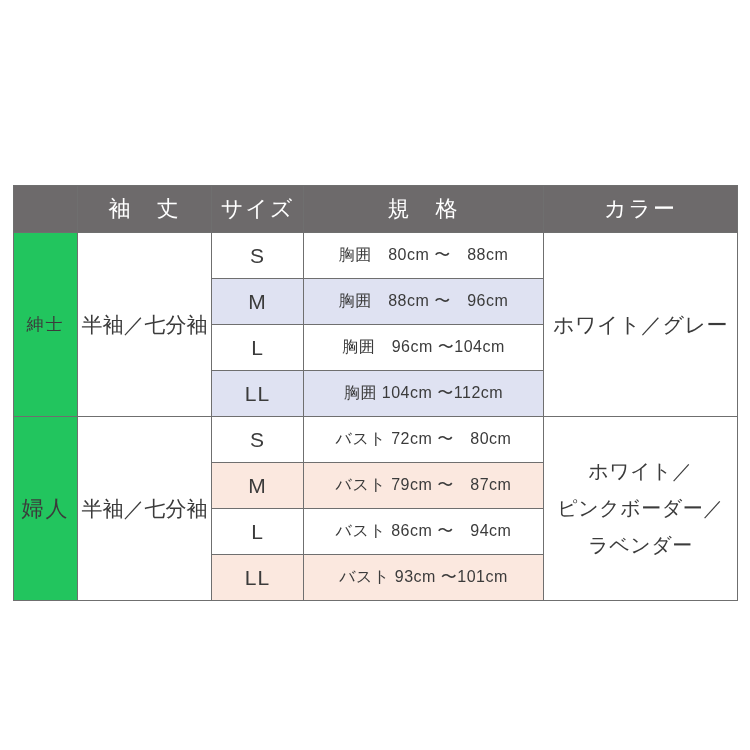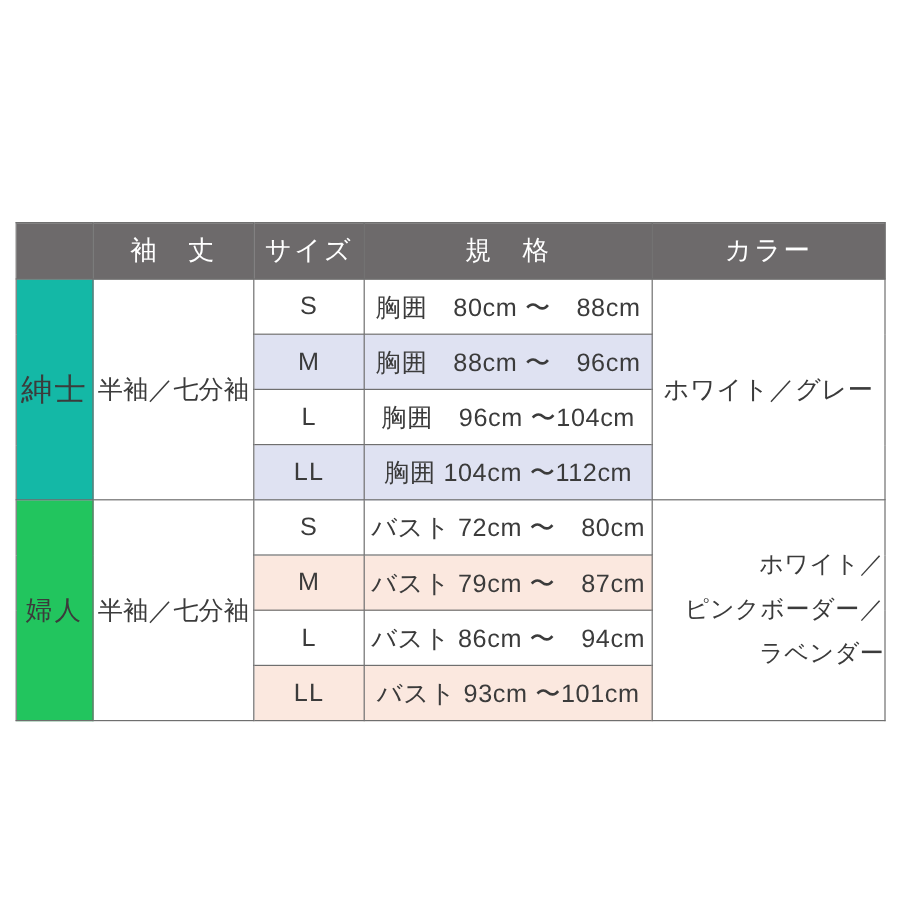--- a/index.html
+++ b/index.html
@@ -59,63 +59,63 @@
   thead td.corner {
     background: #6d6a6b;
     border-left: 1px solid #6f6f6f;
   }
   tbody td {
     height: 45px;
     font-size: 22px;
     color: #3b3b3b;
   }
   td.cat-men {
-    background: #14b8a6;
-    font-size: 26px;
+    background: #22c55e;
+    font-size: 17px;
     letter-spacing: 2px;
   }
   td.cat-women {
     background: #22c55e;
     font-size: 22px;
     letter-spacing: 2px;
   }
   td.sleeve {
     font-size: 21px;
     letter-spacing: 0px;
     margin-left: 48px;
   }
   td.shade-blue {
     background: #dfe2f2;
   }
   td.shade-peach {
     background: #fbe8df;
   }
   td.spec {
-    font-size: 21px;
+    font-size: 16px;
     letter-spacing: 0.5px;
     white-space: pre;
     font-family: "Liberation Sans", sans-serif;
   }
   td.size-cell {
     font-size: 21px;
     letter-spacing: 1px;
   }
   td.color-men {
     font-size: 21px;
     letter-spacing: 0.5px;
     font-family: Liberation Mono, monospace;
   }
   td.color-women {
     font-size: 20px;
     letter-spacing: 0.5px;
     text-align: left;
     padding-left: 14px;
     line-height: 1.85;
   }
-  .color-women-lines span { display: block; text-align: right; }
+  .color-women-lines span { display: block; }
 </style>
 </head>
 <body>
 
 <div class="page">
   <div class="table-wrap">
     <table class="size-table">
       <colgroup>
         <col class="c-cat">
         <col class="c-slv">

